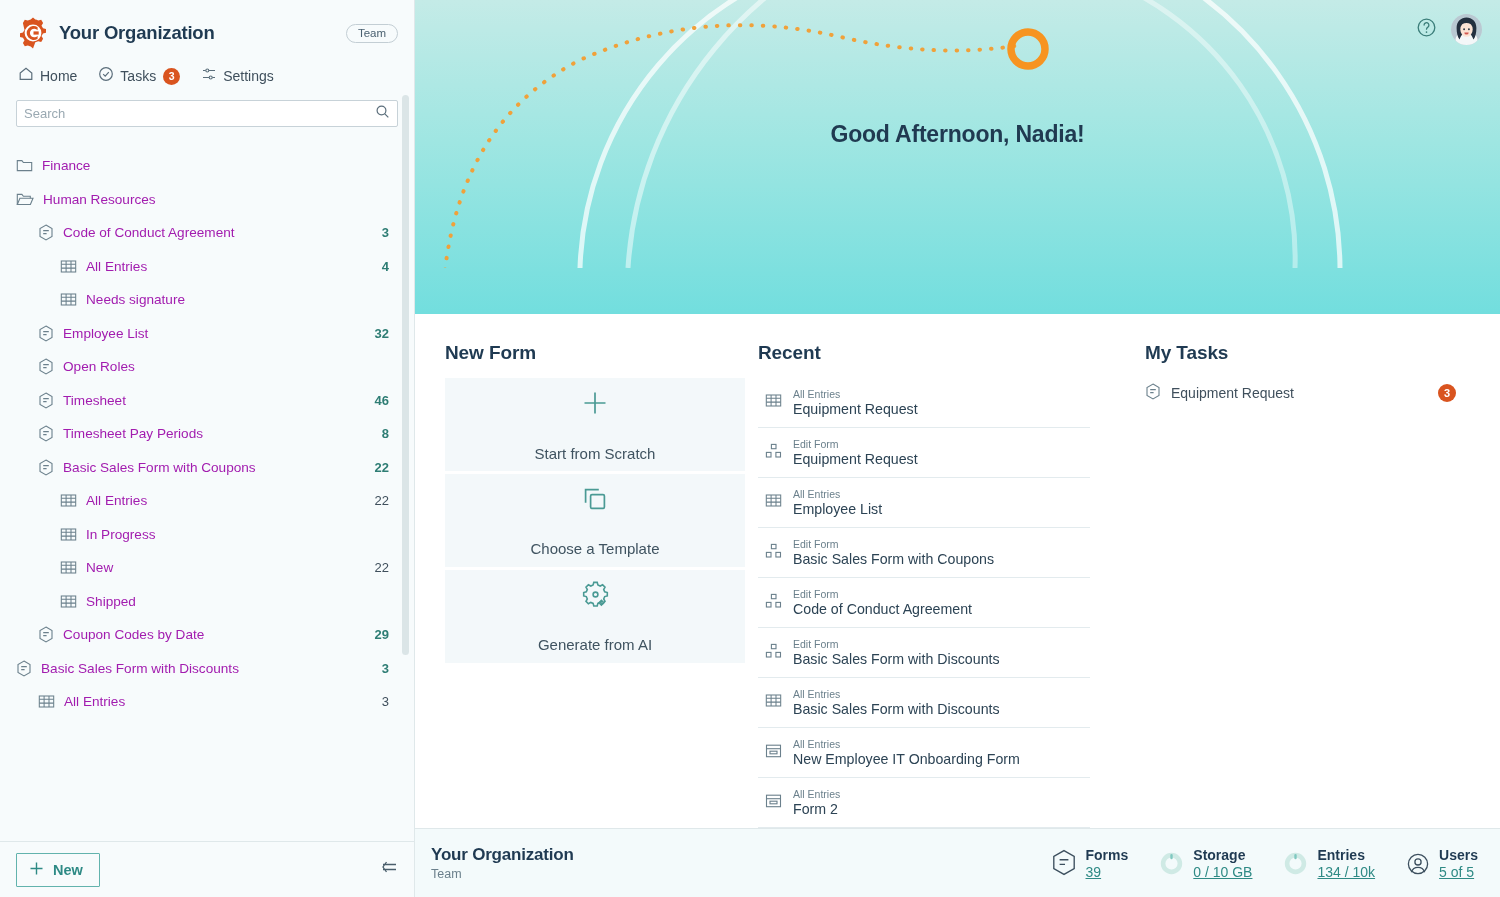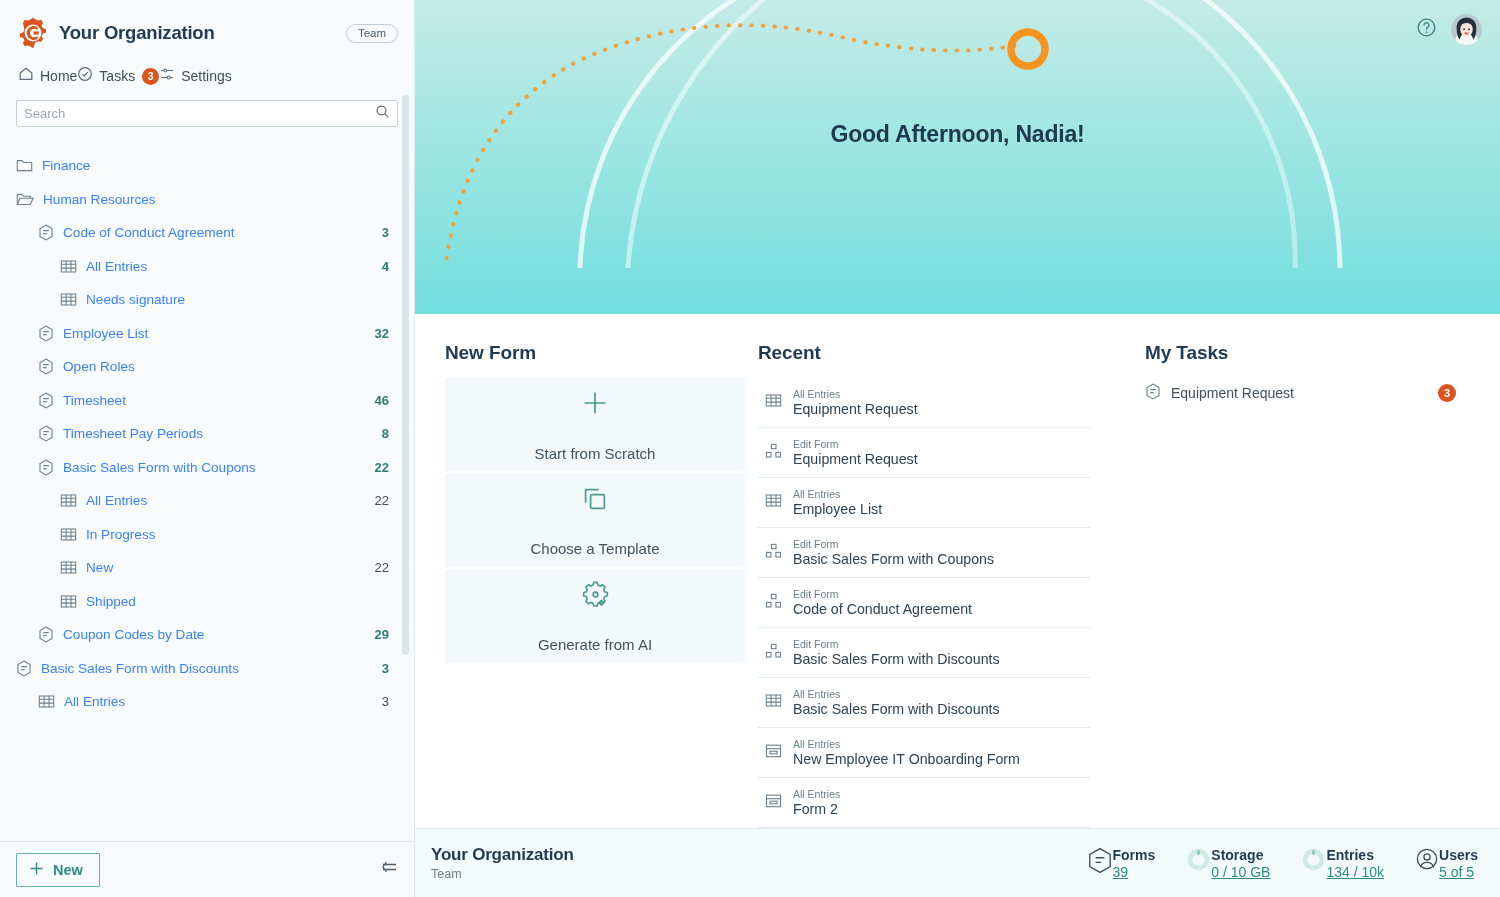--- a/index.html
+++ b/index.html
@@ -23,21 +23,21 @@
   .brand-row { display: flex; align-items: center; height: 38px; }
   .logo { width: 34px; height: 34px; flex: 0 0 34px; }
   .brand-name {
     font-size: 18.5px; font-weight: bold; color: #1f3a52;
     margin-left: 9px; letter-spacing: -0.2px;
   }
   .team-pill {
     margin-left: auto; border: 1px solid #c3ced4; border-radius: 11px;
     font-size: 11.5px; color: #4a6070; padding: 2.5px 11px; background: #f7fbfc;
   }
-  .nav-row { display: flex; align-items: center; margin-top: 14px; padding-left: 2px; }
+  .nav-row { display: flex; align-items: center; gap: 21px; margin-top: 14px; padding-left: 2px; }
   .nav-item { display: flex; align-items: center; gap: 6px; cursor: pointer; }
   .nav-item .lbl { font-size: 14px; color: #3f4f5c; }
   .badge-sm {
     background: #d9541f; color: #fff; border-radius: 50%;
     width: 17px; height: 17px; font-size: 10.5px; font-weight: bold;
     display: flex; align-items: center; justify-content: center; margin-left: 1px;
   }
   .search-wrap { padding: 14px 16px 0 16px; }
   .search-box {
     height: 27px; border: 1px solid #c7d2d8; background: #fff;
@@ -47,21 +47,21 @@
     border: 0; outline: 0; flex: 1; font-size: 13px; color: #3f4f5c;
     font-family: "Liberation Sans", sans-serif; background: transparent;
   }
   .search-box input::placeholder { color: #9aa9b2; }
 
   .tree { flex: 1; overflow: hidden; padding: 22px 0 0 0; position: relative; }
   .tree-row {
     display: flex; align-items: center; height: 33.5px; cursor: pointer;
     padding-right: 25px;
   }
-  .tree-row .tl { font-size: 13.6px; color: #3b82f6; white-space: nowrap; }
+  .tree-row .tl { font-size: 13.6px; color: #a21caf; white-space: nowrap; }
   .tree-row .cnt { margin-left: auto; font-size: 13px; color: #2e7d74; font-weight: bold; }
   .tree-row .cnt.light { font-weight: normal; color: #3f4f5c; }
   .tree-row .ic { flex: 0 0 auto; display: flex; align-items: center; justify-content: center; margin-right: 9px; }
   .d0 { padding-left: 16px; }
   .d1 { padding-left: 38px; }
   .d2 { padding-left: 60px; }
 
   .sb-foot {
     height: 56px; border-top: 1px solid #dfe8ea;
     display: flex; align-items: center; padding: 0 16px;
@@ -133,21 +133,21 @@
 
   
   .footer {
     height: 69px; background: #f3fafb; border-top: 1px solid #dfe8ea;
     display: flex; align-items: center; padding: 0 22px 0 16px;
   }
   .f-org { display: flex; flex-direction: column; justify-content: center; }
   .f-org .n { font-size: 17px; font-weight: bold; color: #1f3a52; letter-spacing: -0.2px; }
   .f-org .t { font-size: 12.5px; color: #6b808c; margin-top: 2px; }
   .f-stats { margin-left: auto; display: flex; align-items: center; gap: 31px; }
-  .f-stat { display: flex; align-items: flex-start; }
+  .f-stat { display: flex; align-items: flex-end; gap: 9px; }
   .f-stat .tx { display: flex; flex-direction: column; }
   .f-stat .k { font-size: 14px; font-weight: bold; color: #1f3a52; line-height: 17px; }
   .f-stat .v {
     font-size: 14px; color: #2e8a85; text-decoration: underline;
     line-height: 16px; cursor: pointer;
   }
 </style>
 </head>
 <body>
 

